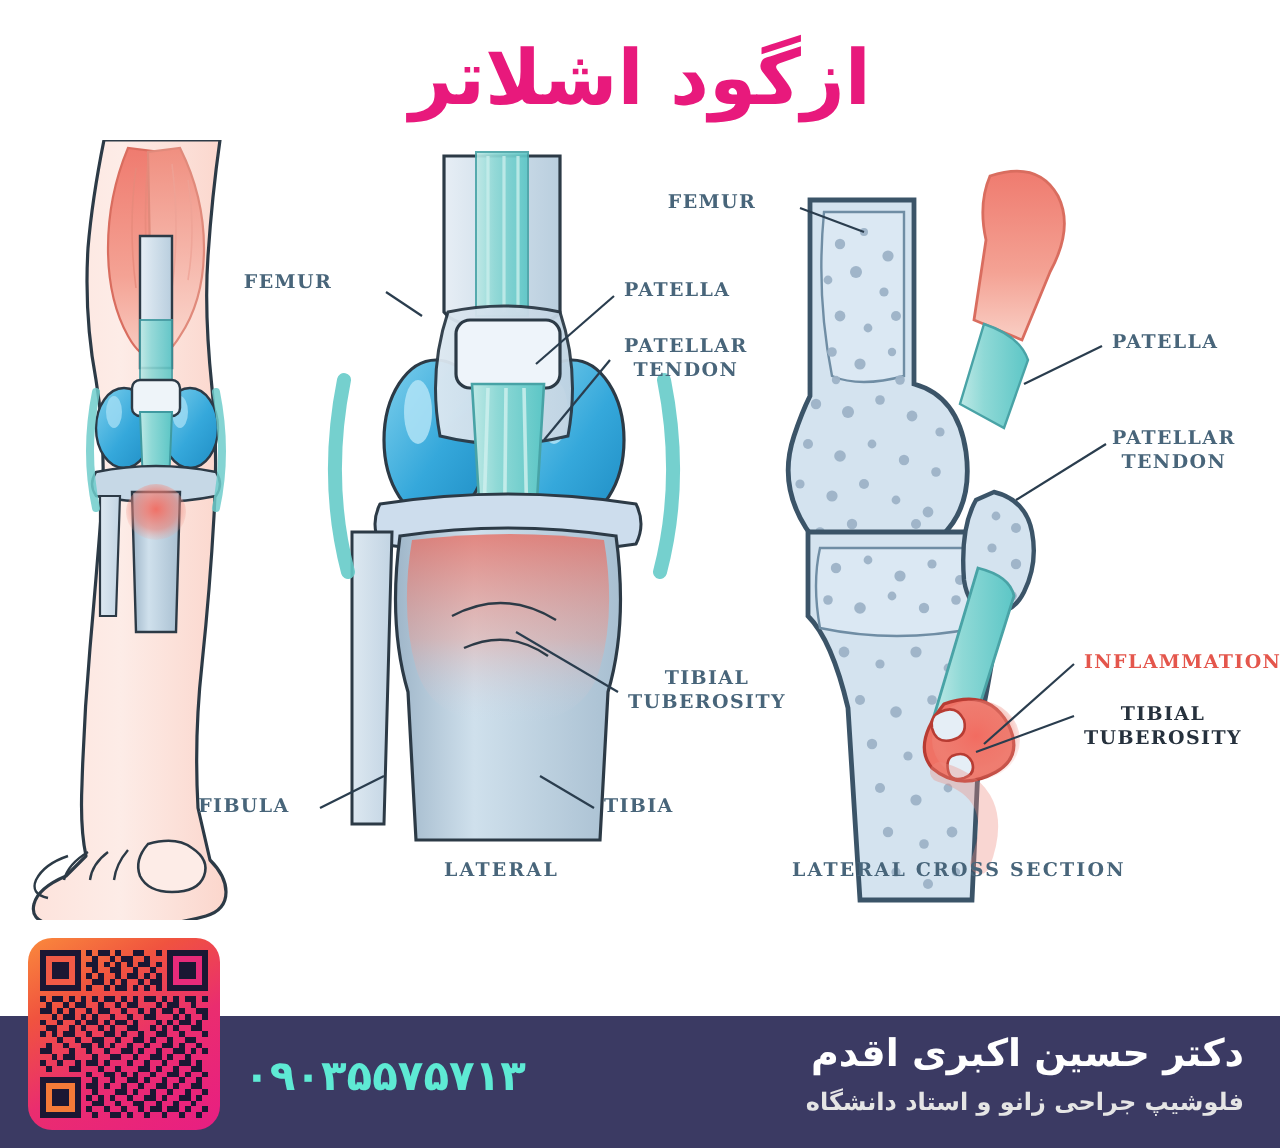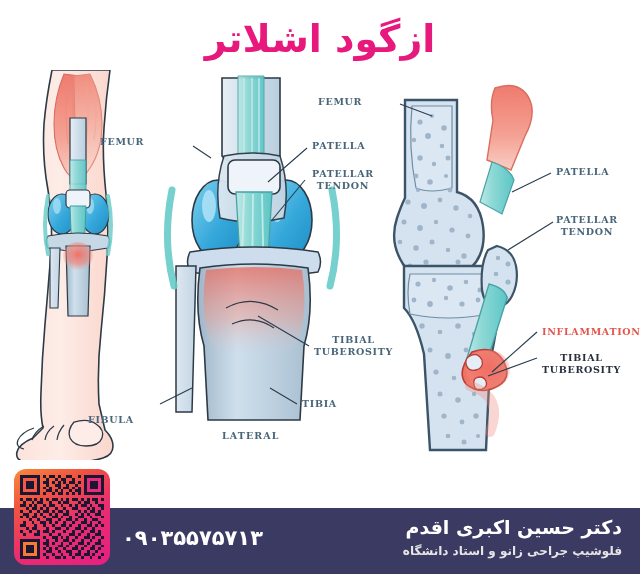--- a/index.html
+++ b/index.html
@@ -27,21 +27,21 @@
     font-weight:bold;
     font-size:9.5px;
     color:#48657a;
     letter-spacing:0.7px;
     line-height:12px;
     white-space:pre-line;
     text-align:center;
   }
   .lbl.red{color:#e4564c;}
   .lbl.dark{color:#26313d;}
-  .lbl.r{text-align:left;}
+  .lbl.r{text-align:center;}
   .caption{
     position:absolute;
     font-family:"DejaVu Serif", serif;
     font-weight:bold;font-size:9.5px;color:#48657a;letter-spacing:1.1px;
   }
 
   
   .footer{
     position:absolute;left:0;top:508px;width:640px;height:66px;
     background:#3b3a63;
@@ -52,21 +52,21 @@
     direction:rtl;color:#ffffff;font-size:19px;font-weight:bold;
   }
   .footer-sub{
     position:absolute;right:18px;top:36px;
     font-family:"DejaVu Sans", sans-serif;
     direction:rtl;color:#e5e5e5;font-size:12px;font-weight:bold;
   }
   .footer-phone{
     position:absolute;left:122px;top:18px;
     font-family:"DejaVu Sans", sans-serif;
-    direction:rtl;color:#ffffff;font-size:21px;font-weight:bold;letter-spacing:0.5px;
+    direction:rtl;color:#5eead4;font-size:21px;font-weight:bold;letter-spacing:0.5px;
   }
 
   
   .qr-wrap{
     position:absolute;left:14px;top:469px;width:96px;height:96px;
     border-radius:12px;
     background:linear-gradient(150deg,#fa8a3c 0%,#f0533f 28%,#ea2d6f 58%,#e81e82 100%);
     padding:0;box-sizing:border-box;
     box-shadow:0 0 0 0 rgba(0,0,0,0);
   }
@@ -341,32 +341,33 @@
       </g>
     </svg>
 
     
     <div class="lbl r" style="left:100px;top:66px;width:88px;">FEMUR</div>
     <div class="lbl" style="left:312px;top:70px;">PATELLA</div>
     <div class="lbl" style="left:312px;top:98px;">PATELLAR
 TENDON</div>
     <div class="lbl" style="left:314px;top:264px;">TIBIAL
 TUBEROSITY</div>
-    <div class="lbl r" style="left:88px;top:344px;width:68px;">FIBULA</div>
+    <div class="lbl r" style="left:88px;top:328px;width:68px;">FIBULA</div>
     <div class="lbl" style="left:302px;top:328px;">TIBIA</div>
     <div class="caption" style="left:222px;top:360px;">LATERAL</div>
 
     
     <div class="lbl r" style="left:318px;top:26px;width:76px;">FEMUR</div>
     <div class="lbl" style="left:556px;top:96px;">PATELLA</div>
     <div class="lbl" style="left:556px;top:144px;">PATELLAR
 TENDON</div>
     <div class="lbl red" style="left:542px;top:256px;">INFLAMMATION</div>
     <div class="lbl dark" style="left:542px;top:282px;">TIBIAL
 TUBEROSITY</div>
+    <div class="caption" style="left:396px;top:360px;">LATERAL CROSS SECTION</div>
   </div>
 
   <div class="footer">
     <div class="footer-name">دکتر حسین اکبری اقدم</div>
     <div class="footer-sub">فلوشیپ جراحی زانو و استاد دانشگاه</div>
     <div class="footer-phone">۰۹۰۳۵۵۷۵۷۱۳</div>
   </div>
 
   <div class="qr-wrap">
     <div class="qr-inner">

